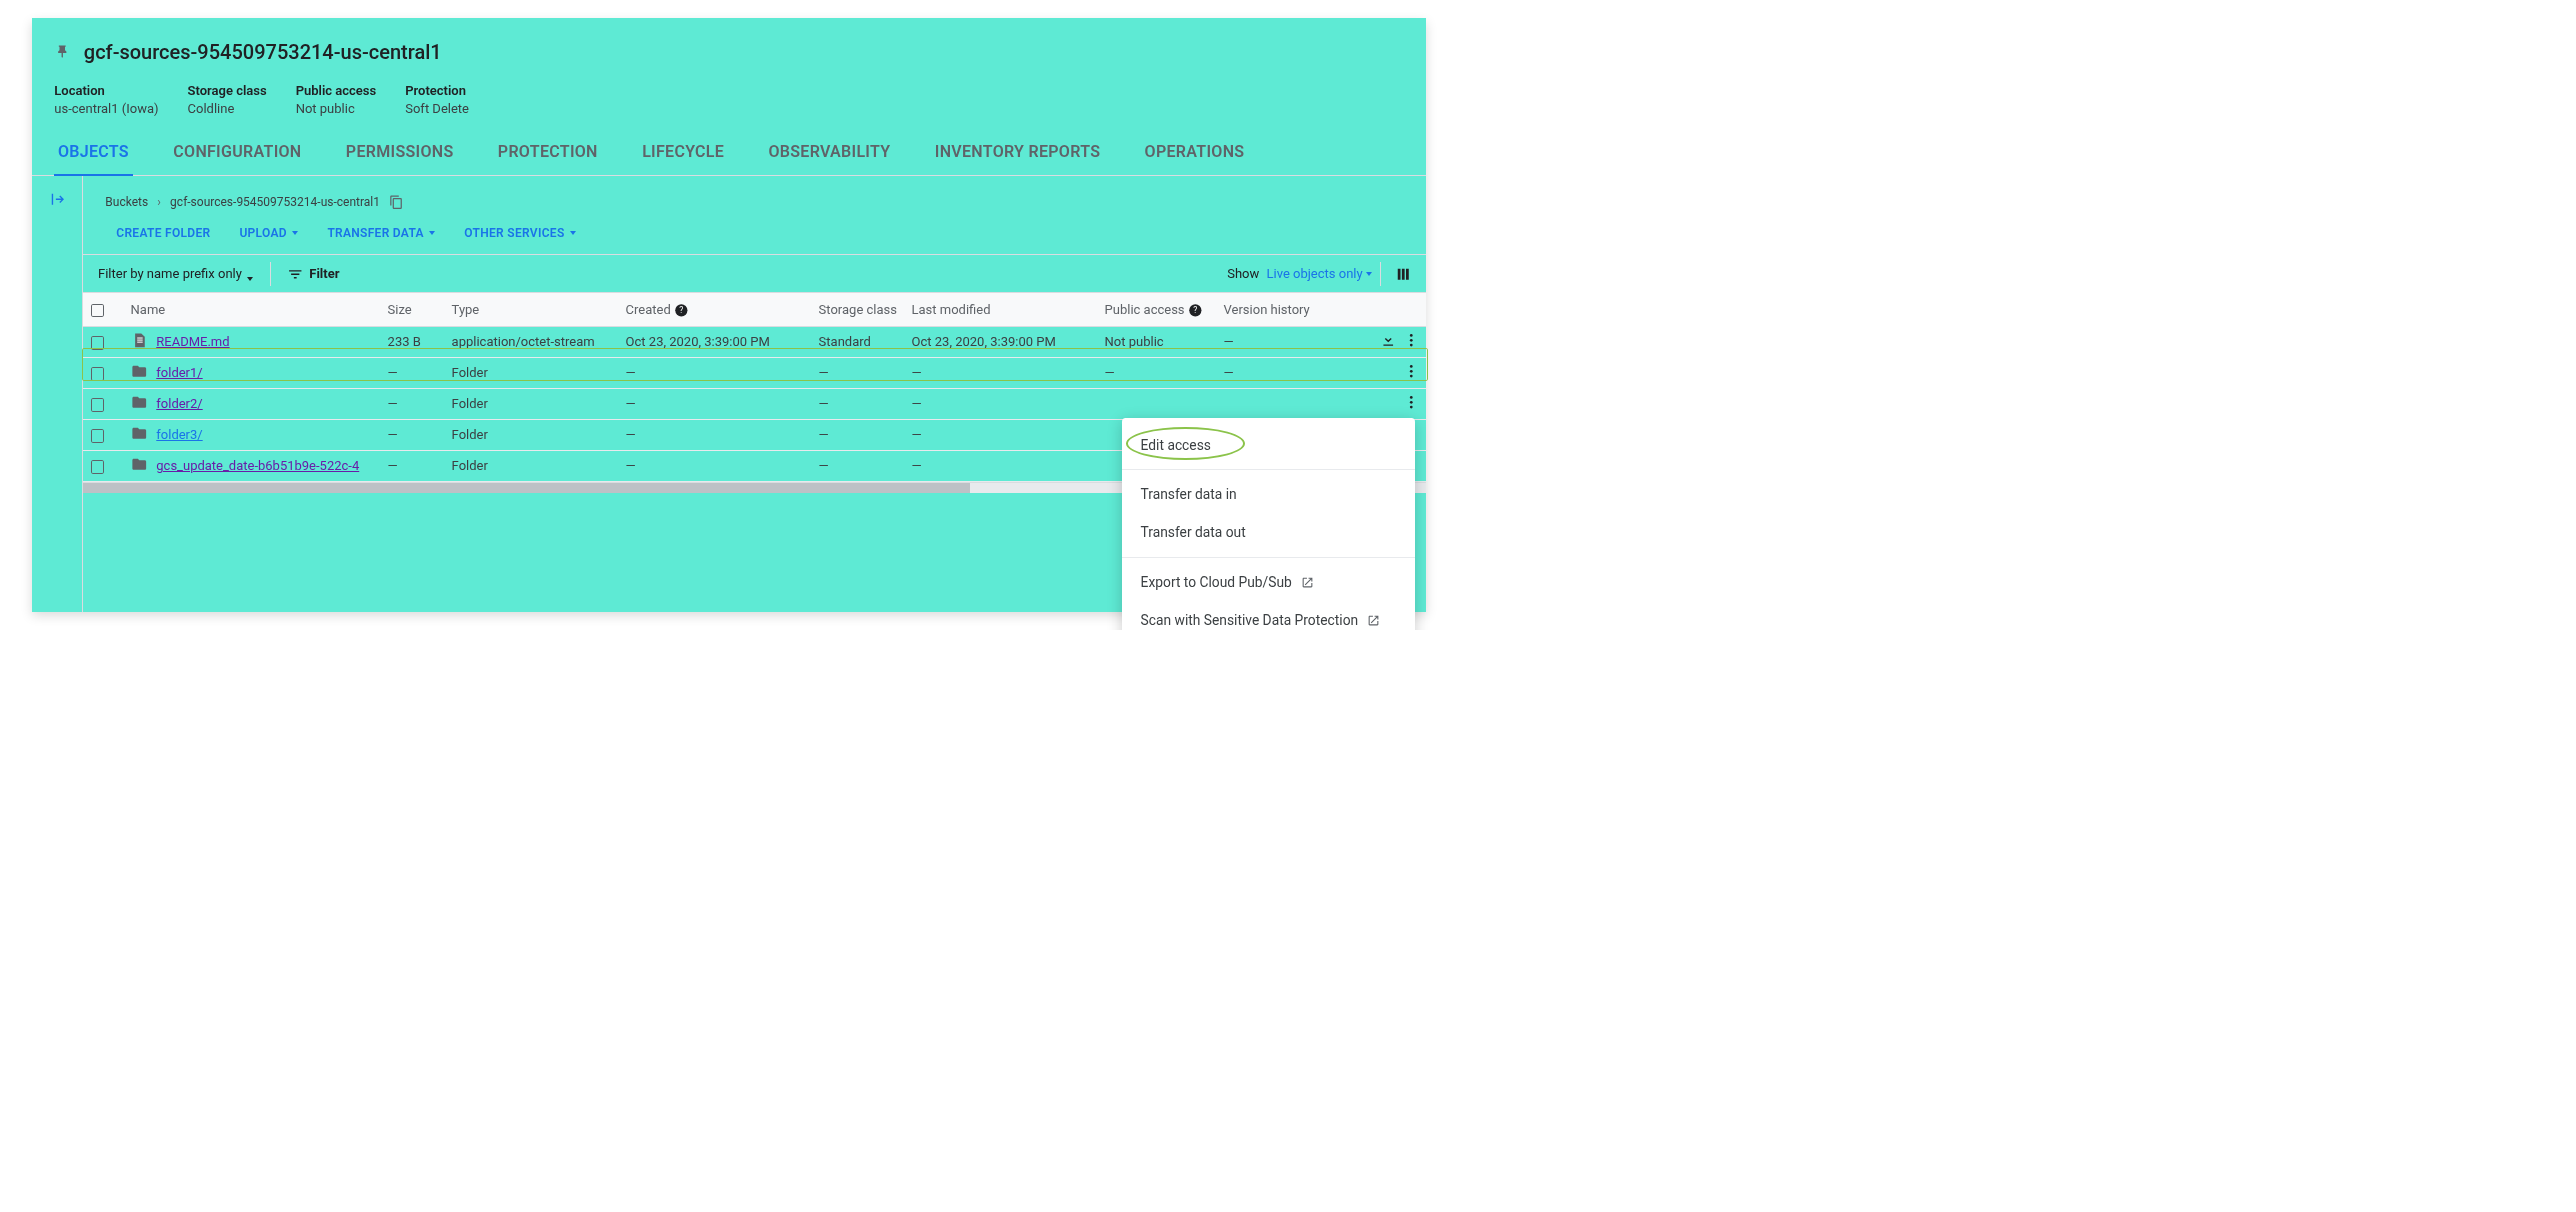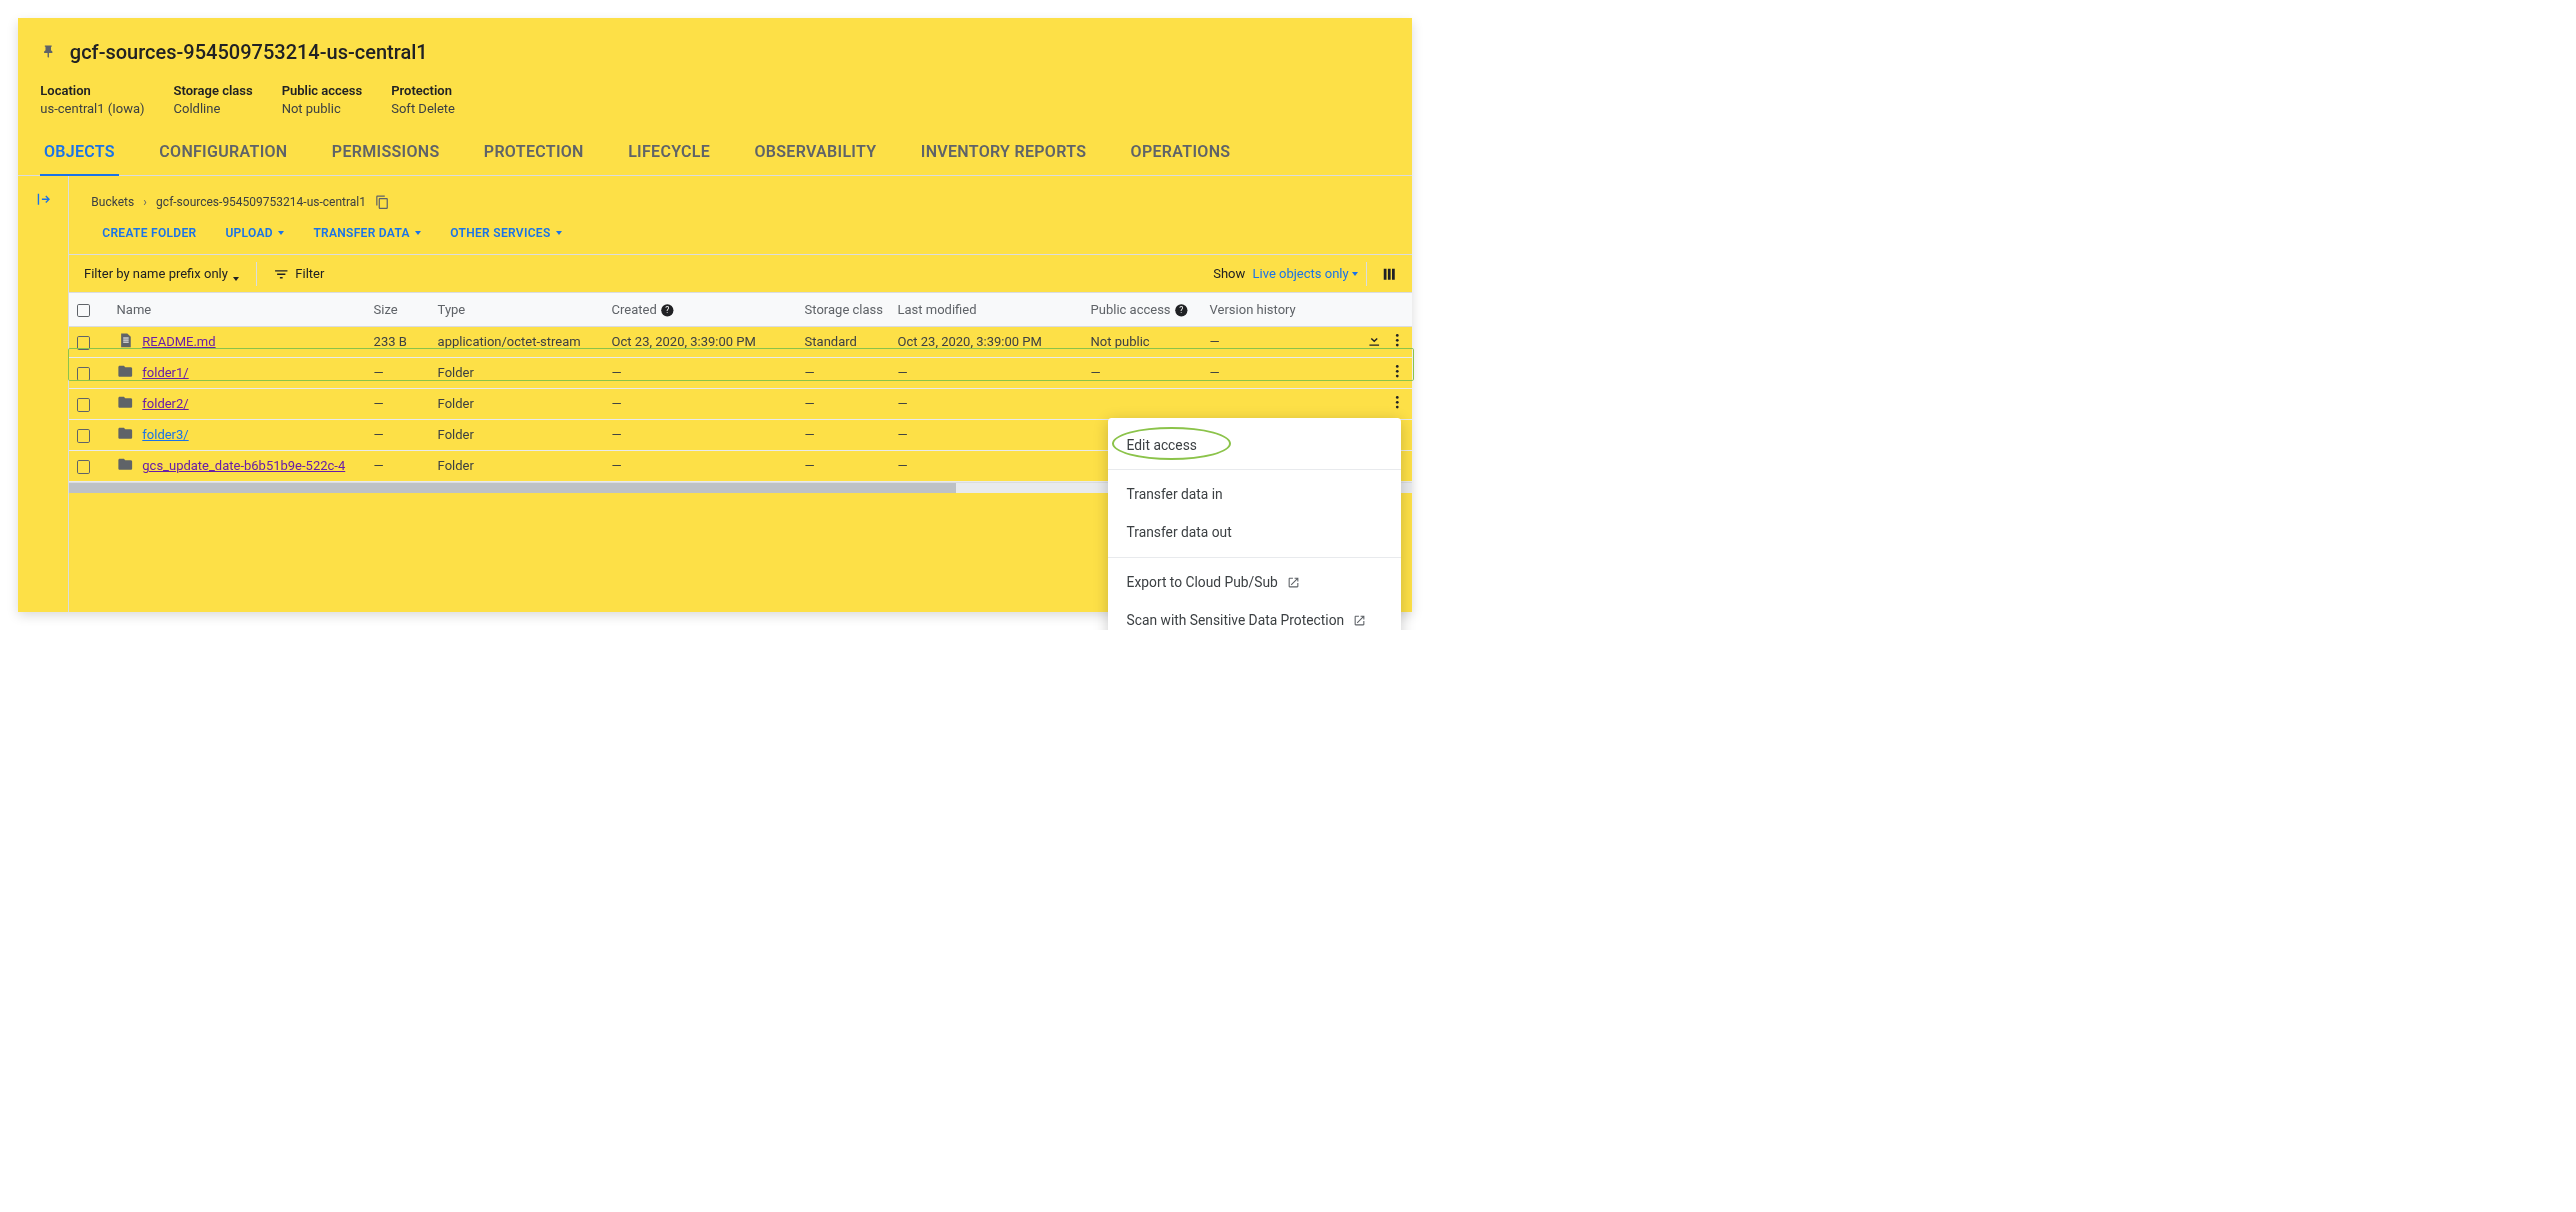--- a/index.html
+++ b/index.html
@@ -9,24 +9,25 @@
   }
   body {
     font-family: "Google Sans", Roboto, Arial, sans-serif;
     font-size: 13px;
     color: #202124;
     background: #fff;
     padding: 18.3px;
   }
   .card {
     width: 1394px;
-    background: #fde047;
+    background: #5eead4;
     box-shadow: 0 3.7px 11px rgba(0,0,0,0.15);
     padding: 22px 0 0 0;
     position: relative;
+    margin-left: 14px;
   }
   .header-row {
     display: flex;
     align-items: center;
     gap: 13px;
     padding: 0 22px;
   }
   .pin-icon { width: 16.5px; height: 16.5px; fill: #5f6368; }
   .bucket-title { font-size: 20px; font-weight: 500; }
   .meta-row {
@@ -88,21 +89,21 @@
   .dd-arrow { border-left:3.7px solid transparent; border-right:3.7px solid transparent; border-top:4.6px solid #1a73e8;}
   .filter-bar {
     display: flex; align-items: center;
     border-top:0.9px solid #dadce0; border-bottom:0.9px solid #dadce0;
     padding: 0 14.7px; height: 39px;
     gap: 16.5px;
   }
   .filter-prefix { display:flex; align-items:flex-end; gap:5.5px; font-size:13px; cursor:pointer;}
   .filter-prefix .dd-arrow{ border-top-color:#202124;}
   .vdiv { width:0.9px; height:24px; background:#dadce0;}
-  .filter-label { display:flex; align-items:center; gap:5.5px; font-weight:400;}
+  .filter-label { display:flex; align-items:center; gap:5.5px; font-weight:700;}
   .filter-input {
     border:none; outline:none; font-size:13px; color:#5f6368;
     flex:1;
   }
   .show-group { margin-left:auto; display:flex; align-items:center; gap:7.3px; font-size:13px;}
   .show-link { color:#1a73e8; display:flex; align-items:center; gap:3.7px; cursor:pointer;}
   .cols-icon { width:16.5px; height:16.5px; fill:#202124; cursor:pointer; margin-left:7.3px;}
   table.objects {
     width: 100%;
     border-collapse: collapse;

